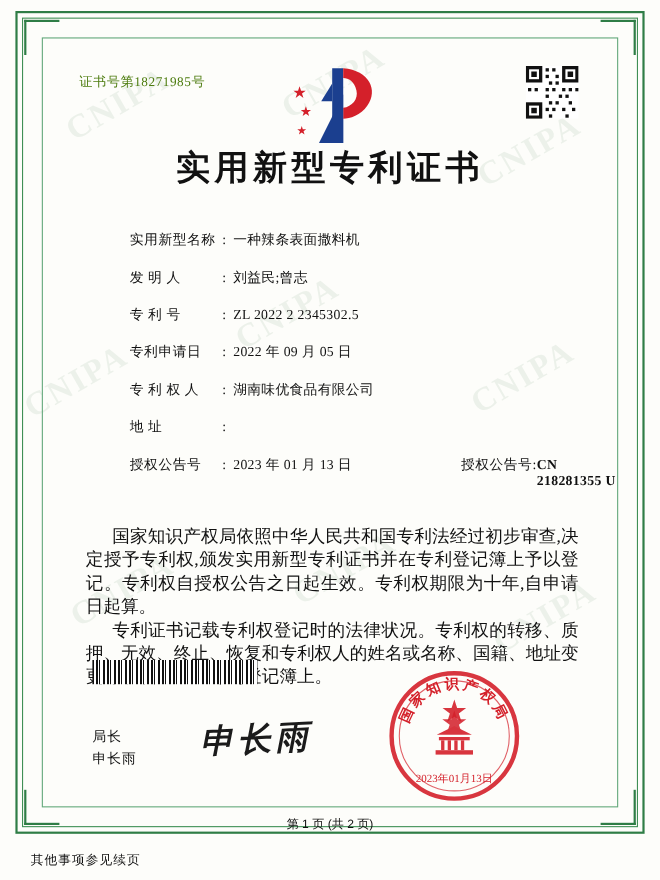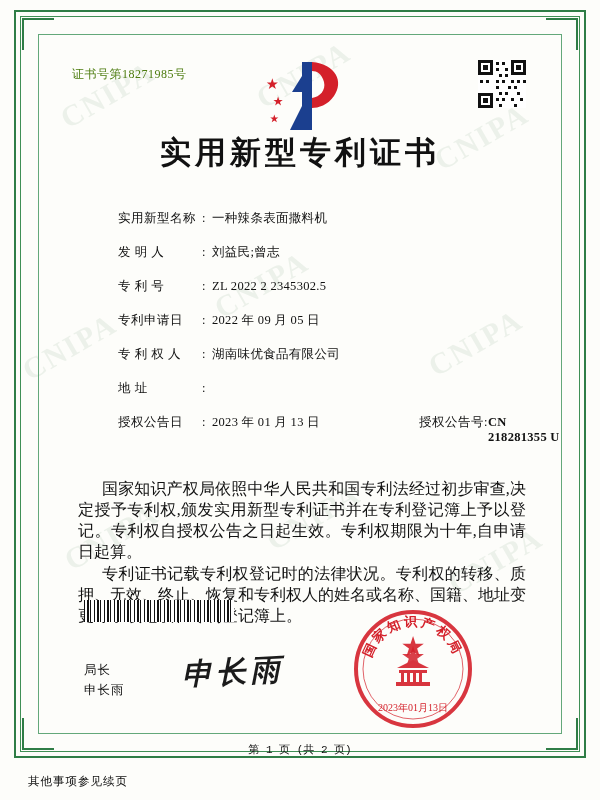--- a/index.html
+++ b/index.html
@@ -197,21 +197,21 @@
     left: 352px; top: 608px;
     width: 122px; height: 122px;
   }
 
   
   .page-num {
     position: absolute;
     left: 0; right: 0; top: 742px;
     text-align: center;
     font-size: 11px;
-    font-family: Liberation Mono, monospace;
+    font-family: Liberation Sans, sans-serif;
     color: #111;
   }
   .footer-note {
     position: absolute;
     left: 0; right: 0; top: 774px;
     text-align: left;
     font-size: 11.5px;
     font-family: "Liberation Serif", serif;
     color: #111;
     letter-spacing: 1px;
@@ -331,21 +331,21 @@
       <span class="field-colon">:</span>
       <span class="field-value">湖南味优食品有限公司</span>
     </div>
 
     <div class="field-row">
       <span class="field-label">地     址</span>
       <span class="field-colon">:</span>
     </div>
 
     <div class="field-row two-col">
-      <span class="field-label">授权公告日</span>
+      <span class="field-label">授权公告号</span>
       <span class="field-colon">:</span>
       <span class="field-value">2023 年 01 月 13 日</span>
       <span class="sub-label">授权公告号:</span>
       <span class="sub-value">CN 218281355 U</span>
     </div>
 
   </div>
 
   <div class="body-text">
     <p>国家知识产权局依照中华人民共和国专利法经过初步审查,决定授予专利权,颁发实用新型专利证书并在专利登记簿上予以登记。专利权自授权公告之日起生效。专利权期限为十年,自申请日起算。</p>

